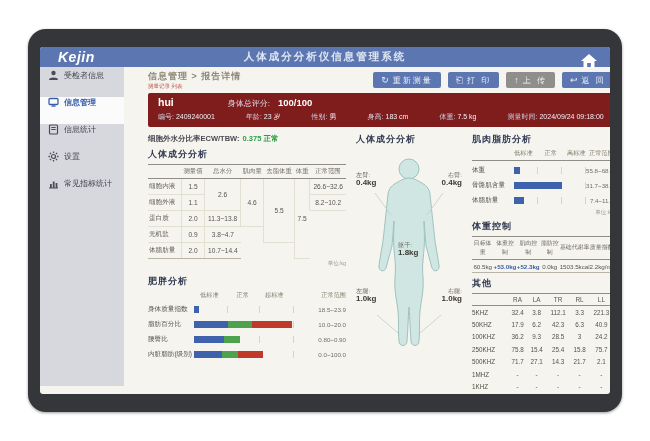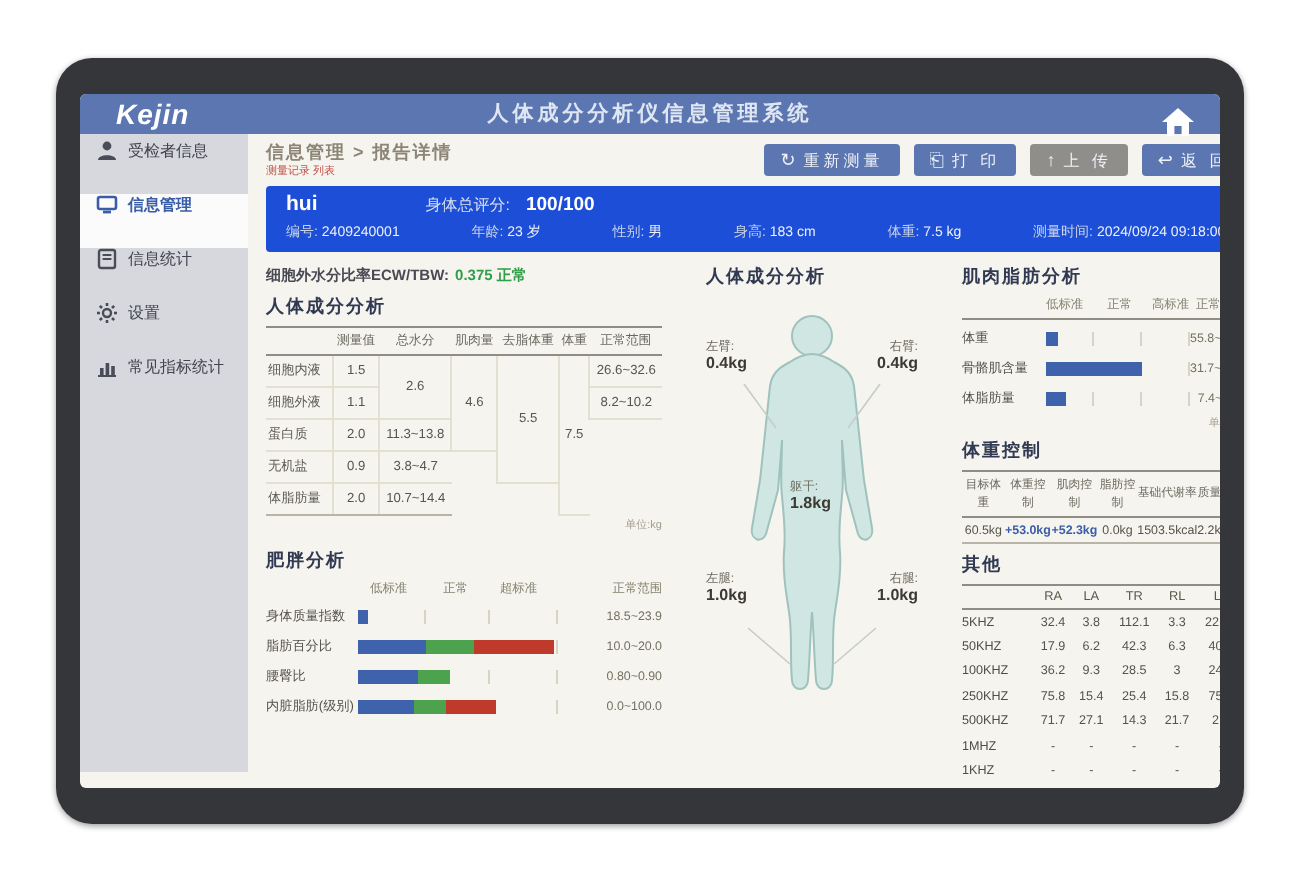--- a/index.html
+++ b/index.html
@@ -16,42 +16,42 @@
   .apptitle{position:absolute;left:0;right:0;text-align:center;color:#dfe6f3;
             font-size:10.5px;font-weight:bold;letter-spacing:2px;}
   .homebtn{position:absolute;right:12px;top:6px;width:18px;height:16px;cursor:pointer;}
   
   .mainrow{display:flex;height:319px;}
   .sidebar{width:84px;background:#d7d8dd;padding-top:3px;flex-shrink:0;}
   .side-item{height:27px;display:flex;gap:5px;padding-left:8px;
              font-size:8px;color:#41434e;cursor:pointer;}
   .side-item.active{background:#fbfbfc;color:#3a5da8;font-weight:bold;}
   .side-item svg{flex-shrink:0;}
-  .content{flex:1;padding:5px 8px 0 9px;position:relative;}
+  .content{flex:1;padding:5px 8px 0 24px;position:relative;}
   
   .toolrow{display:flex;justify-content:space-between;align-items:flex-start;margin-bottom:4px;}
   .crumbwrap{line-height:1.1;}
   .crumb{font-size:9px;color:#8d8678;font-weight:bold;letter-spacing:1px;}
   .crumbsub{font-size:5.5px;color:#c0504a;margin-top:1px;}
   .btnrow{display:flex;gap:7px;}
   .tbtn{height:16px;padding:0 8px;border-radius:2px;background:#5b76b0;color:#eef1f8;
         font-size:8px;display:flex;align-items:center;gap:4px;letter-spacing:2px;cursor:pointer;
         border:none;}
   .tbtn.gray{background:#8f8e8a;}
   .tbtn .ic{font-size:9px;letter-spacing:0;}
   
-  .pbar{background:#1d4ed8;border-radius:2px;color:#fff;padding:3px 10px 5px 10px;margin-bottom:6px;}
+  .pbar{background:#7f1d1d;border-radius:2px;color:#fff;padding:3px 10px 5px 10px;margin-bottom:6px;}
   .prow1{display:flex;align-items:baseline;}
   .pname{font-size:10.5px;font-weight:bold;}
   .pscore-label{font-size:8px;color:#d9dfee;margin-left:54px;}
   .pscore{font-size:9.5px;font-weight:bold;margin-left:8px;}
   .prow2{display:flex;justify-content:space-between;margin-top:3px;font-size:7px;color:#eef1f8;}
   .pfield .lb{color:#c9d2e6;}
   
-  .panels{display:flex;gap:22px;}
+  .panels{display:flex;gap:10px;}
   .col-left{width:198px;flex-shrink:0;}
   .col-mid{width:106px;flex-shrink:0;}
   .col-right{flex:1;min-width:0;}
   .sec-title{font-size:9px;font-weight:bold;color:#313a52;margin:4px 0 3px 0;letter-spacing:1px;}
   .ecwline{font-size:7.5px;color:#4a4a55;font-weight:bold;margin:1px 0 2px 0;}
   .ecwline .val{color:#2f9e48;margin-left:3px;}
   
   table{border-collapse:collapse;}
   .comp{width:100%;font-size:6.6px;color:#5a5throw548;color:#56554e;}
   .comp th{font-weight:normal;font-size:6.4px;color:#6b695f;border-top:1px solid #8f8d84;

